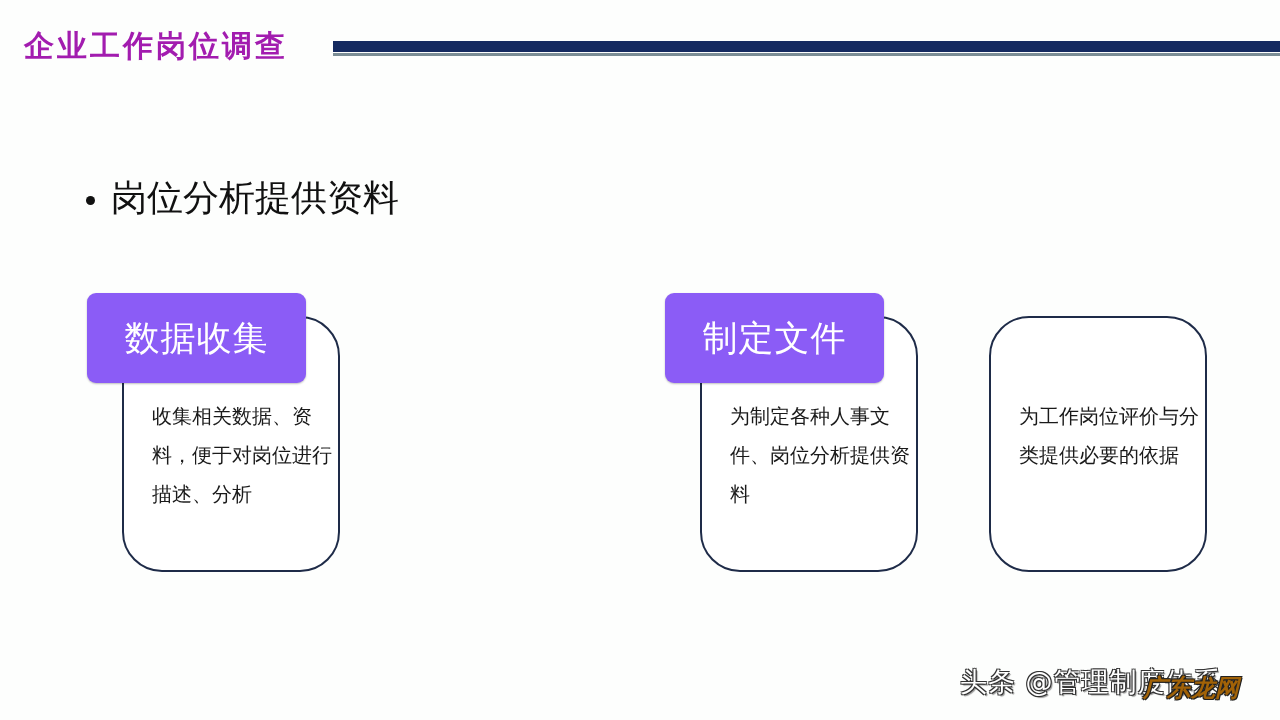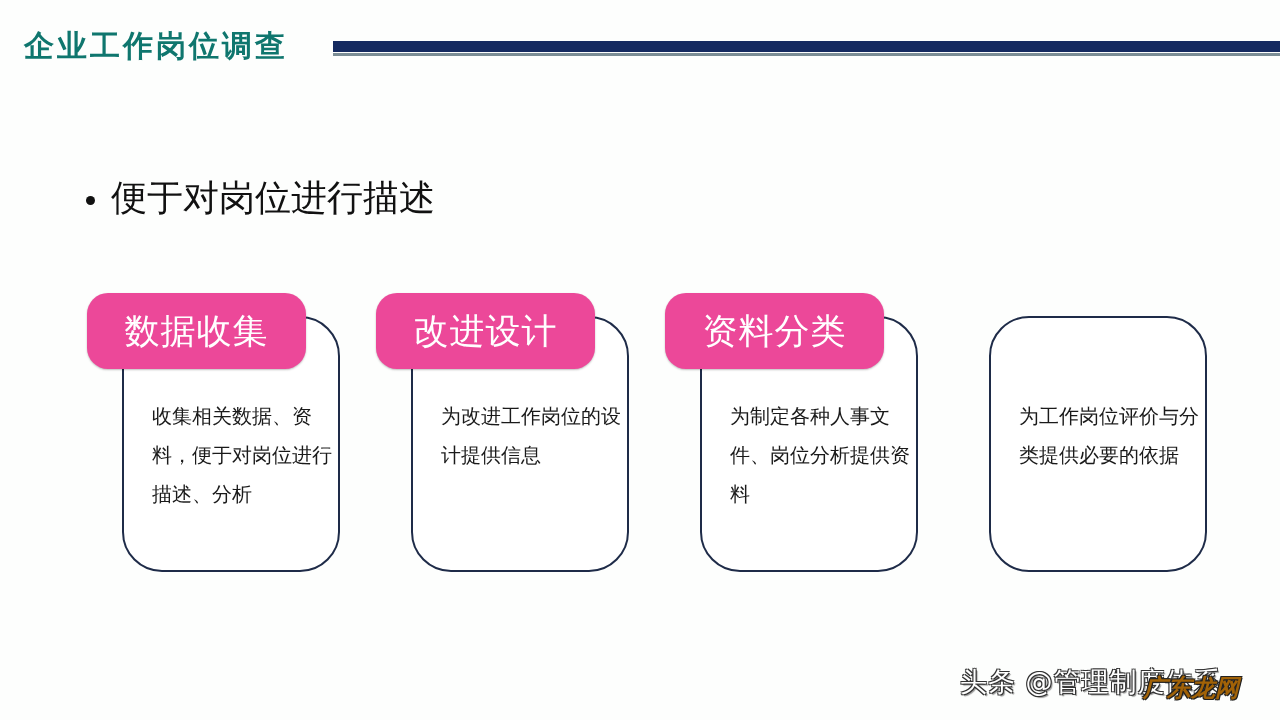--- a/index.html
+++ b/index.html
@@ -16,21 +16,21 @@
       width: 1280px;
       height: 720px;
     }
     .slide-title {
       position: absolute;
       left: 24px;
       top: 26px;
       font-size: 30px;
       font-weight: bold;
       letter-spacing: 3px;
-      color: #0f766e;
+      color: #a21caf;
       line-height: 40px;
     }
     .header-rule {
       position: absolute;
       left: 333px;
       top: 41px;
       width: 947px;
       height: 11px;
       background: #14295f;
     }
@@ -74,23 +74,23 @@
       height: 252px;
       border: 2.5px solid #1e2b48;
       border-radius: 40px;
       background: #ffffff;
     }
     .card-label {
       position: absolute;
       left: 0;
       top: 0;
       width: 219px;
-      height: 76px;
-      background: #ec4899;
-      border-radius: 21px;
+      height: 90px;
+      background: #8b5cf6;
+      border-radius: 9px;
       display: flex;
       align-items: center;
       justify-content: center;
       color: #ffffff;
       font-size: 35px;
       letter-spacing: 1px;
       box-shadow: 0 1px 2px rgba(0,0,0,0.25);
     }
     .card-desc {
       position: absolute;
@@ -127,38 +127,33 @@
 <body>
 
 <div class="slide">
 
   <div class="slide-title">企业工作岗位调查</div>
   <div class="header-rule"></div>
   <div class="header-rule-under"></div>
 
   <div class="bullet-heading">
     <span class="bullet-dot"></span>
-    <span>便于对岗位进行描述</span>
+    <span>岗位分析提供资料</span>
   </div>
 
   <div class="card" style="left:87px;">
     <div class="card-outline"></div>
     <div class="card-label">数据收集</div>
     <div class="card-desc">收集相关数据、资料，便于对岗位进行描述、分析</div>
   </div>
 
-  <div class="card" style="left:376px;">
-    <div class="card-outline"></div>
-    <div class="card-label">改进设计</div>
-    <div class="card-desc">为改进工作岗位的设计提供信息</div>
-  </div>
 
   <div class="card" style="left:665px;">
     <div class="card-outline"></div>
-    <div class="card-label">资料分类</div>
+    <div class="card-label">制定文件</div>
     <div class="card-desc">为制定各种人事文件、岗位分析提供资料</div>
   </div>
 
   <div class="card" style="left:954px;">
     <div class="card-outline"></div>
     <div class="card-desc">为工作岗位评价与分类提供必要的依据</div>
   </div>
 
   <div class="watermark">头条 @管理制度体系</div>
   <div class="watermark-overlay">广东龙网</div>

